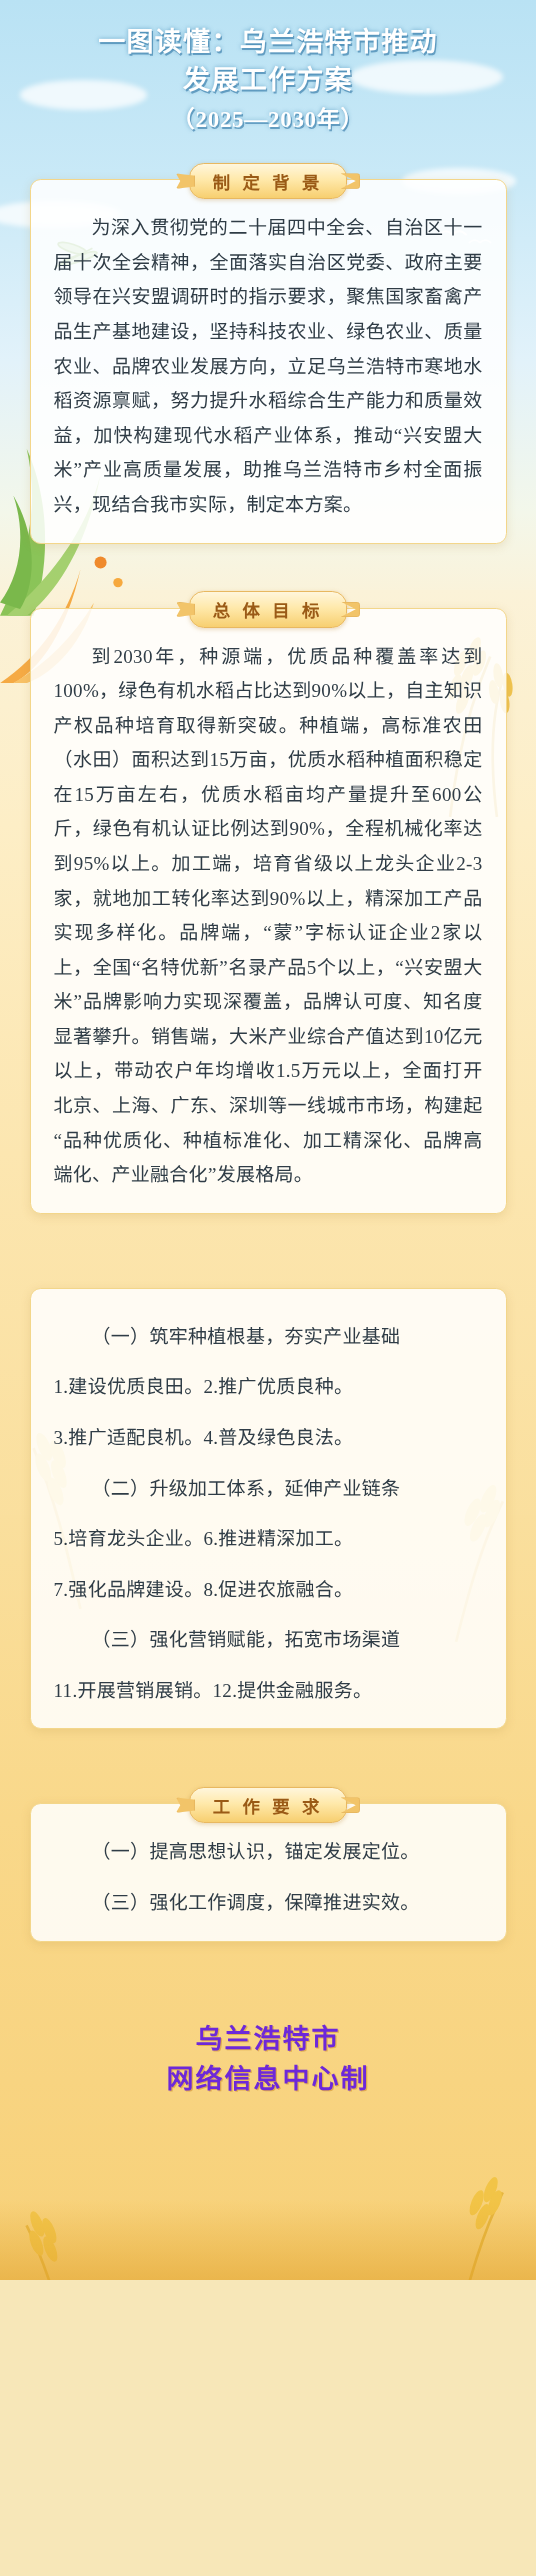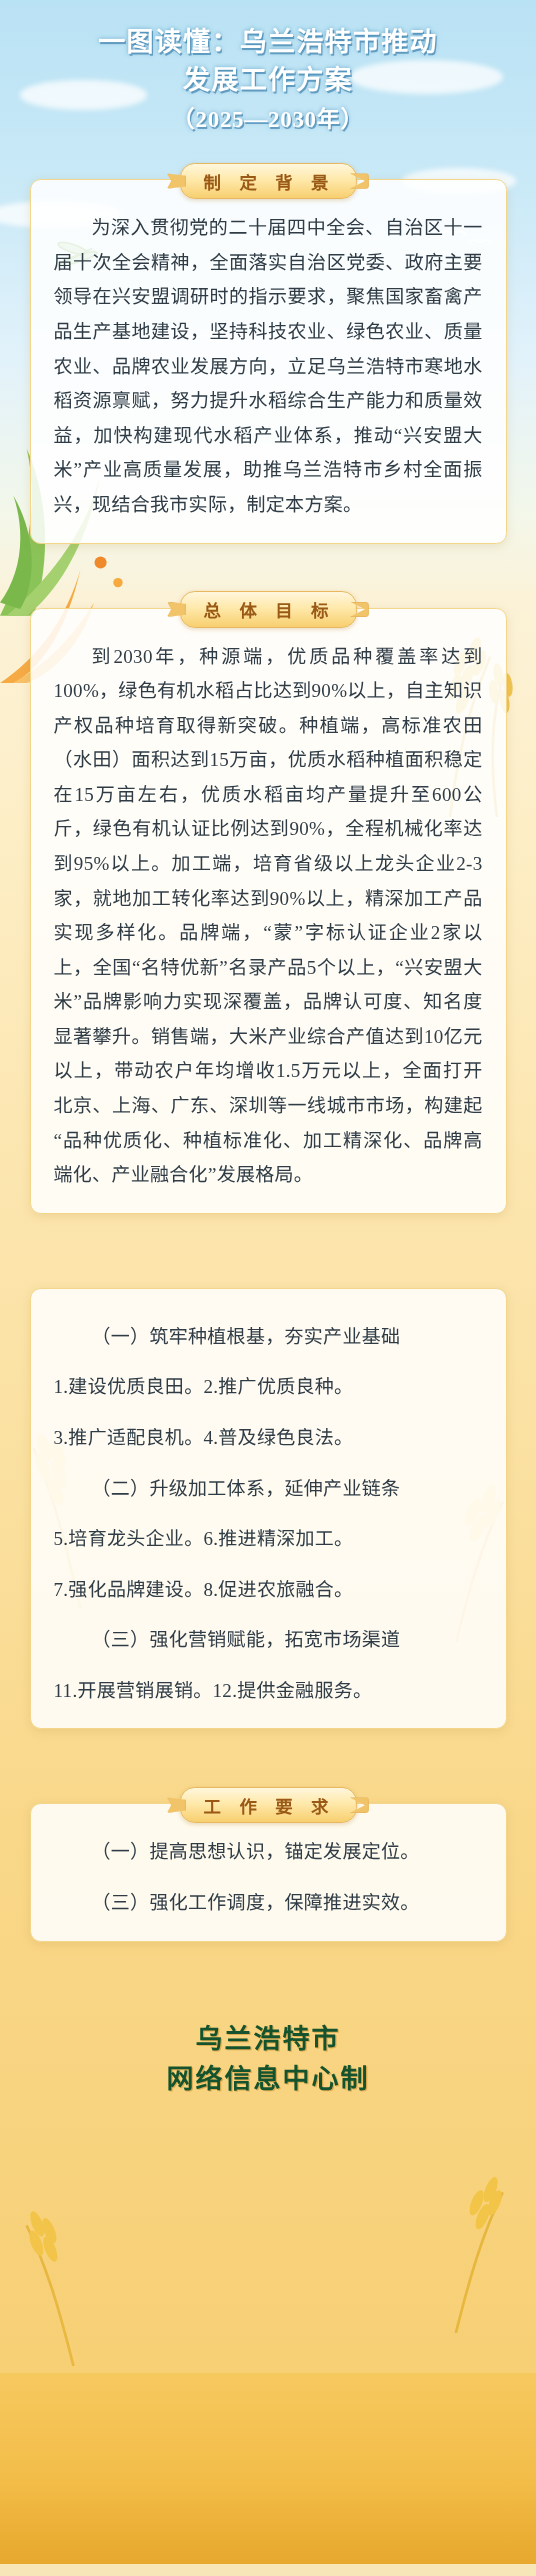--- a/index.html
+++ b/index.html
@@ -7,21 +7,21 @@
     padding: 0;
   }
   body {
     width: 536px;
     font-family: "Liberation Sans", "DejaVu Sans", sans-serif;
     background: #f7e7b8;
   }
   .page {
     position: relative;
     width: 536px;
-    height: 2564px;
+    height: 2280px;
     overflow: hidden;
     background:
       linear-gradient(to bottom,
         #bfe4f5 0px,
         #cdeaf7 121px,
         #e3f3fb 255px,
         #f2f6e9 349px,
         #fdf3d2 509px,
         #fdecc0 737px,
         #fbe3a8 1005px,
@@ -112,21 +112,21 @@
     display: flex;
     align-items: center;
     justify-content: center;
     z-index: 3;
   }
   .ribbon .plaque {
     background: linear-gradient(to bottom, #fff6dc 0%, #ffe9ab 45%, #f7cf70 100%);
     border: 1.3px solid #e8b860;
     border-radius: 14.7px;
     padding: 4.7px 23px;
-    font-family: Liberation Mono, monospace;
+    font-family: Liberation Serif, serif;
     font-weight: bold;
     font-size: 17.4px;
     color: #9a5a16;
     letter-spacing: 4px;
     box-shadow: 0 1.3px 4px rgba(190,140,60,0.35);
     white-space: nowrap;
   }
   .ribbon .tail {
     width: 17.4px;
     height: 13.4px;
@@ -165,21 +165,21 @@
   
   .footer {
     position: relative;
     text-align: center;
     padding-top: 19px;
   }
   .footer-line {
     font-family: "Liberation Serif", "DejaVu Serif", serif;
     font-weight: bold;
     font-size: 27px;
-    color: #14532d;
+    color: #6d28d9;
     letter-spacing: 2px;
     line-height: 1.5;
     text-shadow: 1.3px 1.3px 0 rgba(205,140,40,0.55);
   }
   .grass {
     position: absolute;
     bottom: 0;
     width: 100%;
     height: 80px;
     background: linear-gradient(to top, rgba(224,160,40,0.55), rgba(240,195,80,0));

